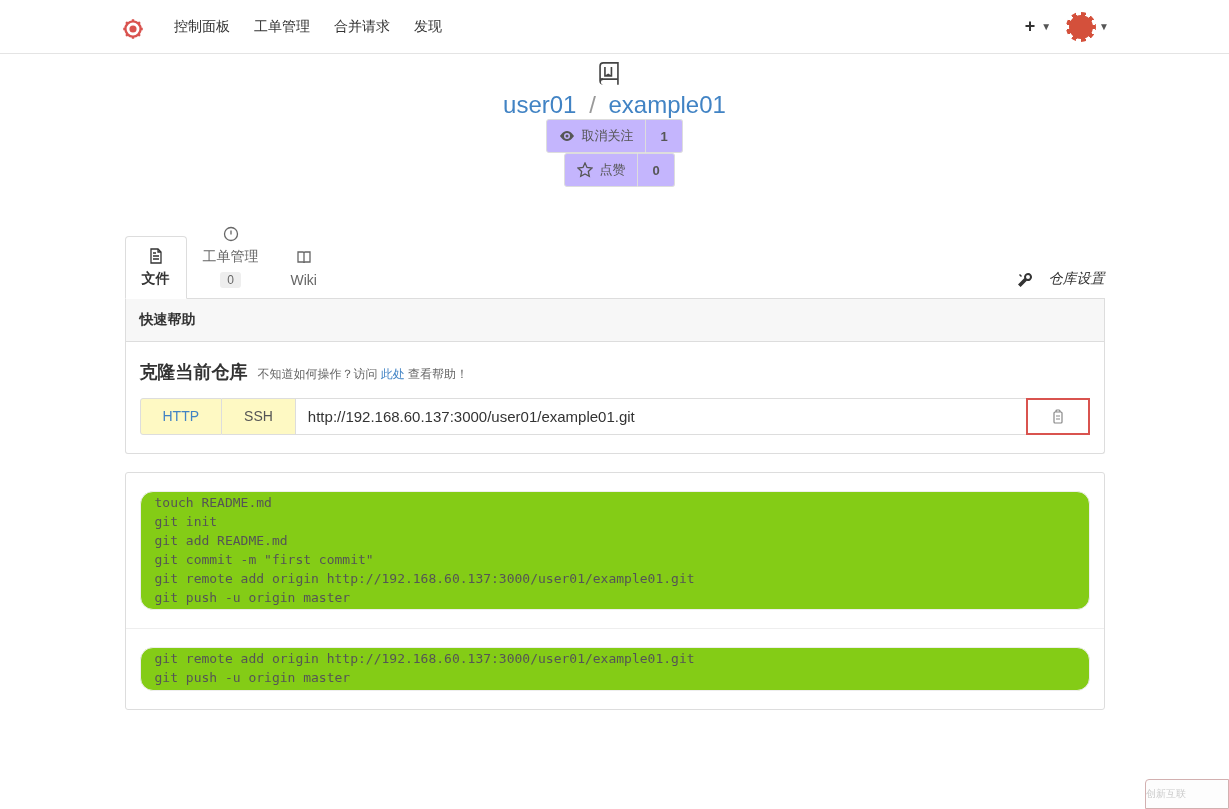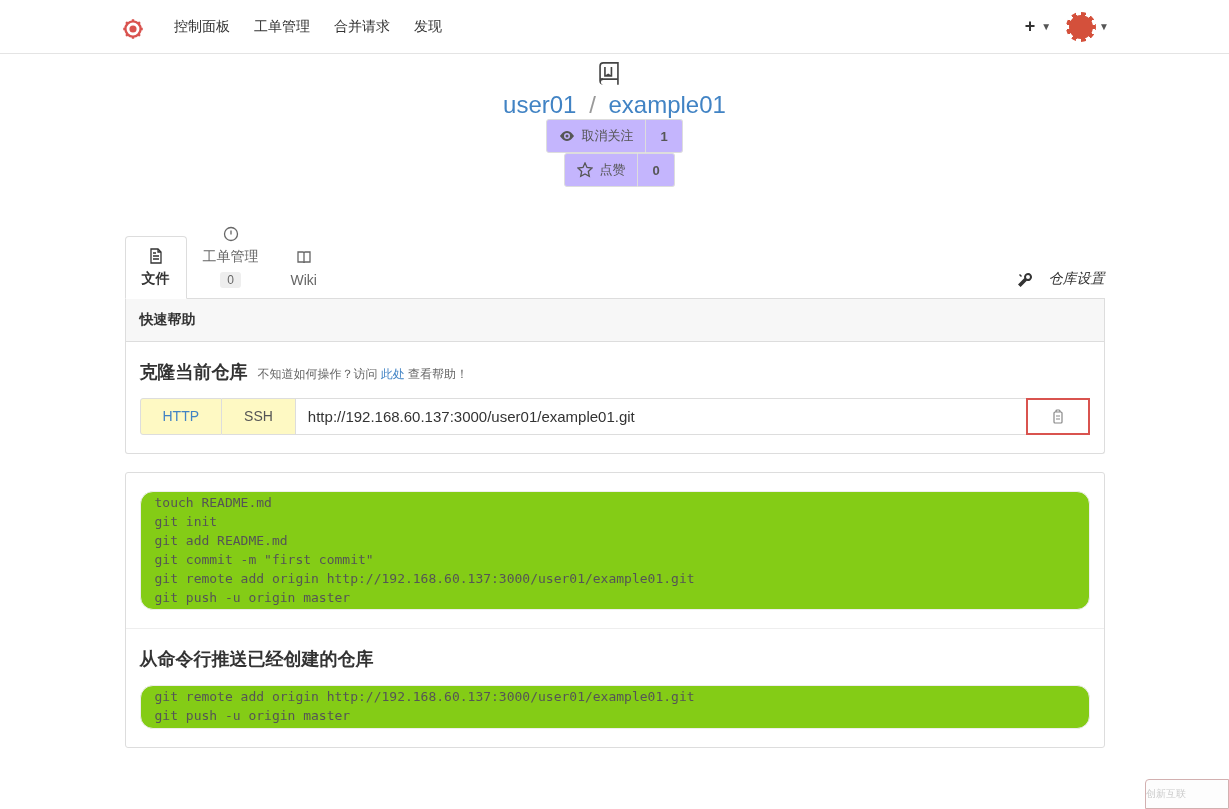--- a/index.html
+++ b/index.html
@@ -278,21 +278,20 @@
   <div class="panel">
     <div class="panel-body">
       <div class="code-block">touch README.md
 git init
 git add README.md
 git commit -m "first commit"
 git remote add origin http://192.168.60.137:3000/user01/example01.git
 git push -u origin master</div>
     </div>
     <div class="panel-body" style="border-top:1px solid #eee">
-      <div class="section-heading">从命令行推送已经创建的仓库</div>
       <div class="code-block">git remote add origin http://192.168.60.137:3000/user01/example01.git
 git push -u origin master</div>
     </div>
   </div>
 
 </div>
 
 <div class="watermark">
   <span>创新互联</span>
 </div>

